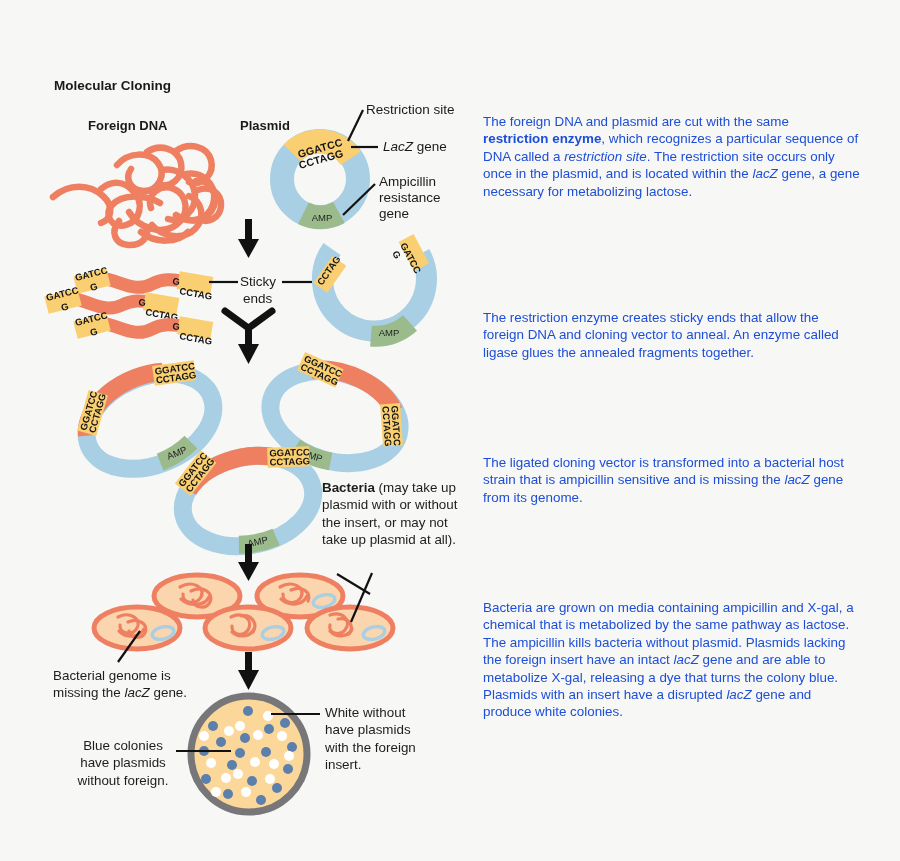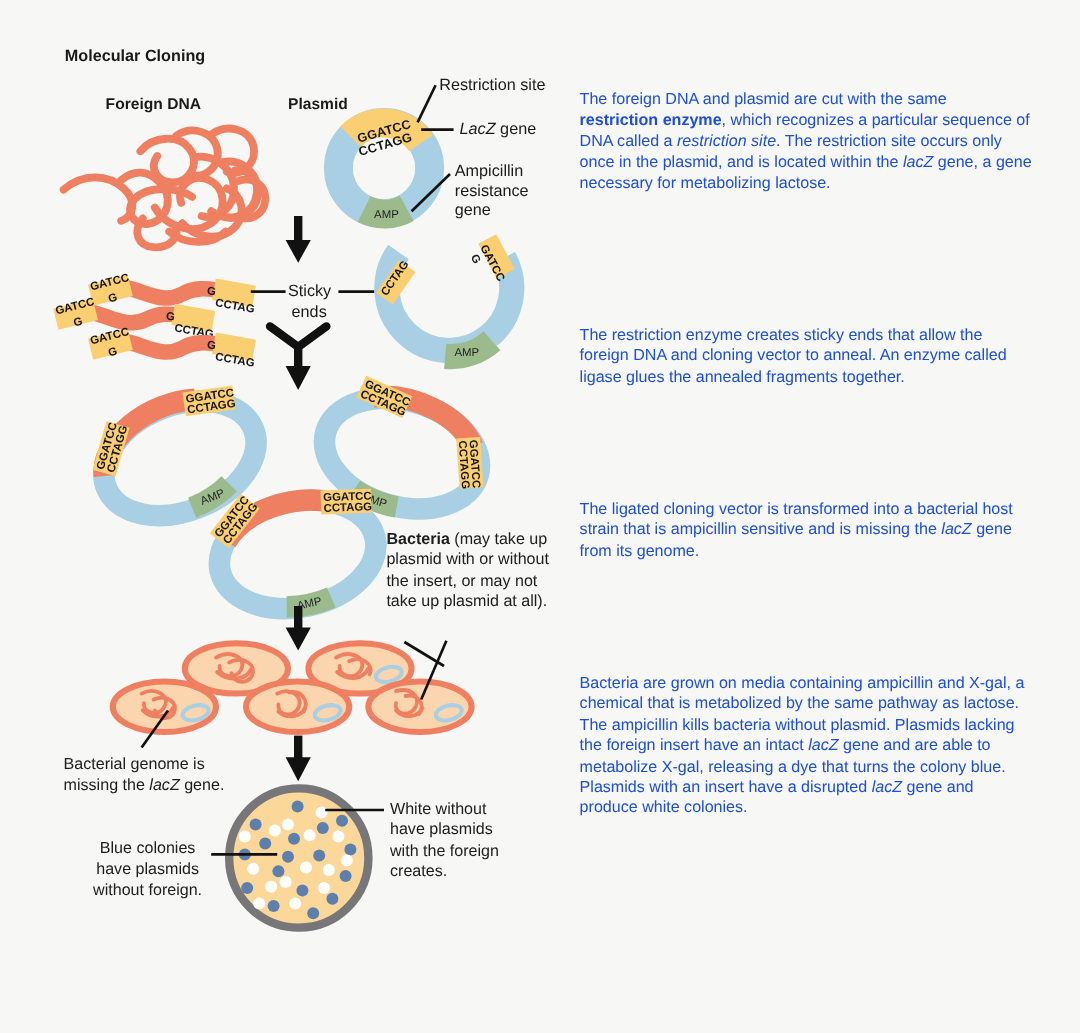--- a/index.html
+++ b/index.html
@@ -11,20 +11,21 @@
     width: 900px;
     height: 861px;
     position: relative;
     overflow: hidden;
     font-family: "Liberation Sans", sans-serif;
     color: #1a1a1a;
   }
   #figure-root {
     position: absolute;
     inset: 0;
+    margin-top: 39px;
   }
   svg.diagram {
     position: absolute;
     left: 0;
     top: 0;
     width: 900px;
     height: 861px;
   }
   .title-text {
     font-family: "Liberation Sans", sans-serif;
@@ -396,16 +397,16 @@
 <div class="side-note" style="left:53px; top:698px; width:140px;text-align:center;">
   <span>Blue colonies</span><br>
   <span>have plasmids</span><br>
   <span>without foreign.</span>
 </div>
 
 <div class="side-note" style="left:325px; top:665px; width:120px;">
   <span>White without</span><br>
   <span>have plasmids</span><br>
   <span>with the foreign</span><br>
-  <span>creates.</span>
+  <span>insert.</span>
 </div>
 
 </div>
 
 </body></html>

